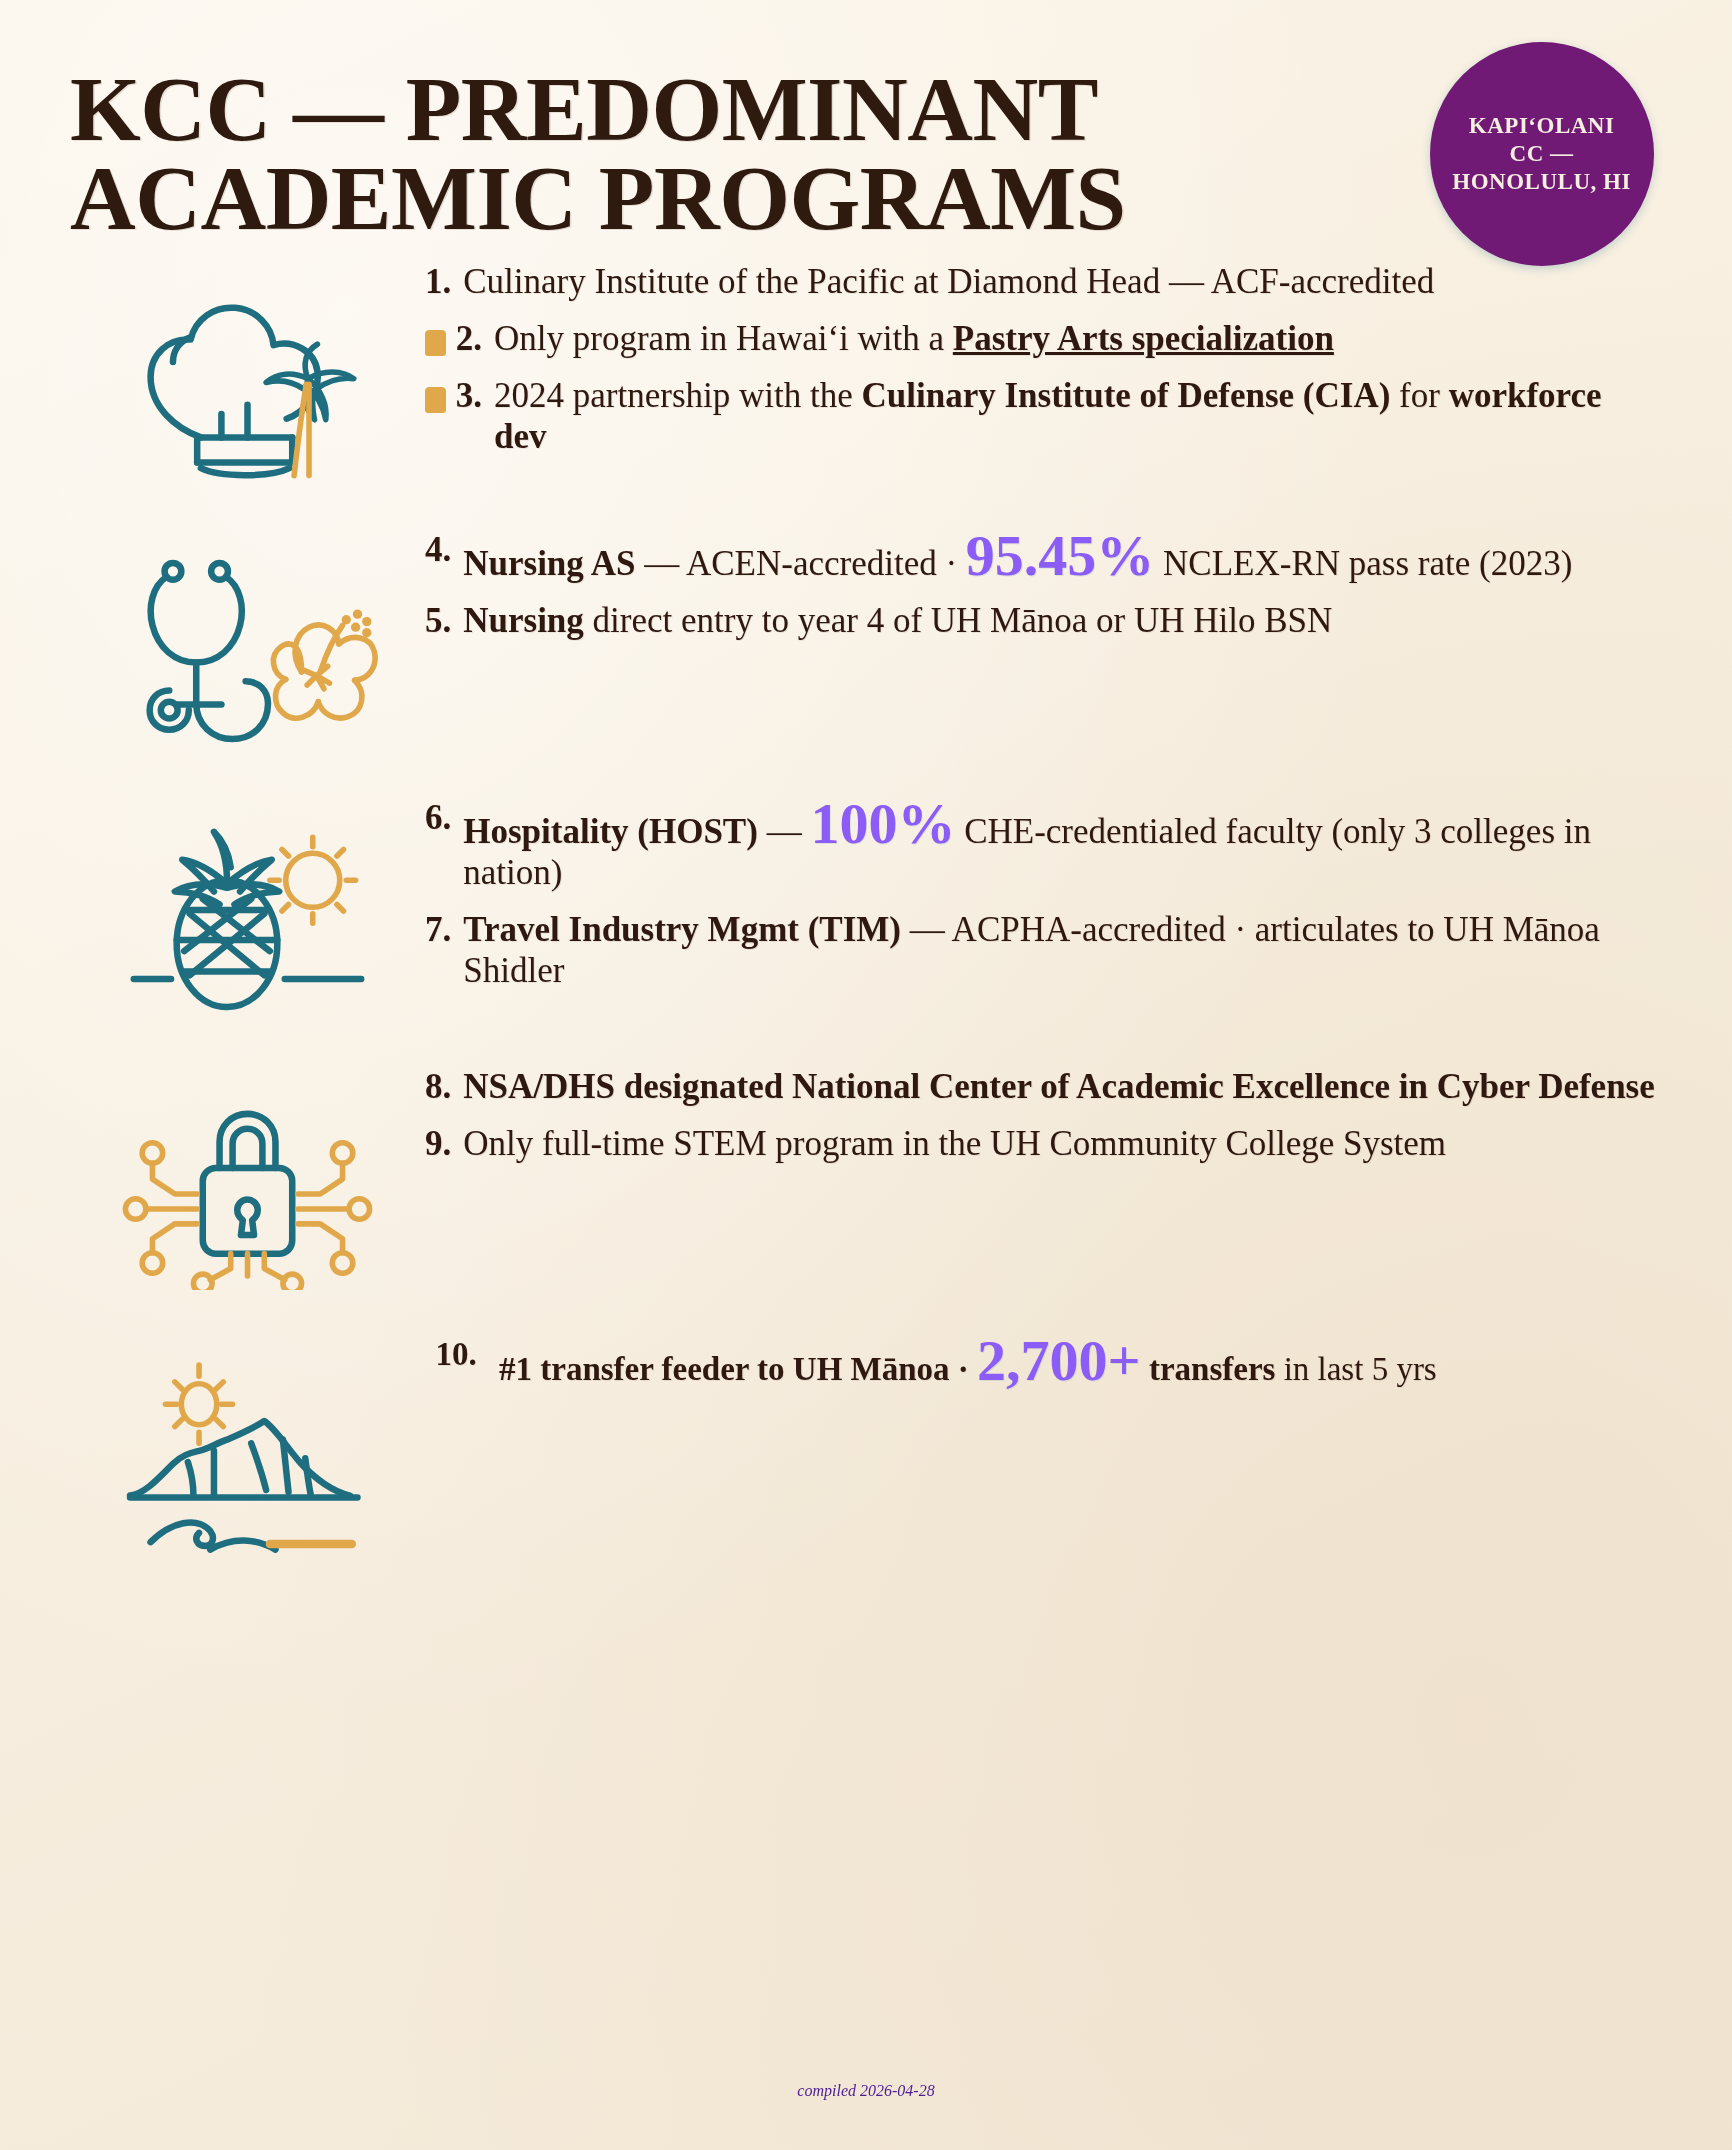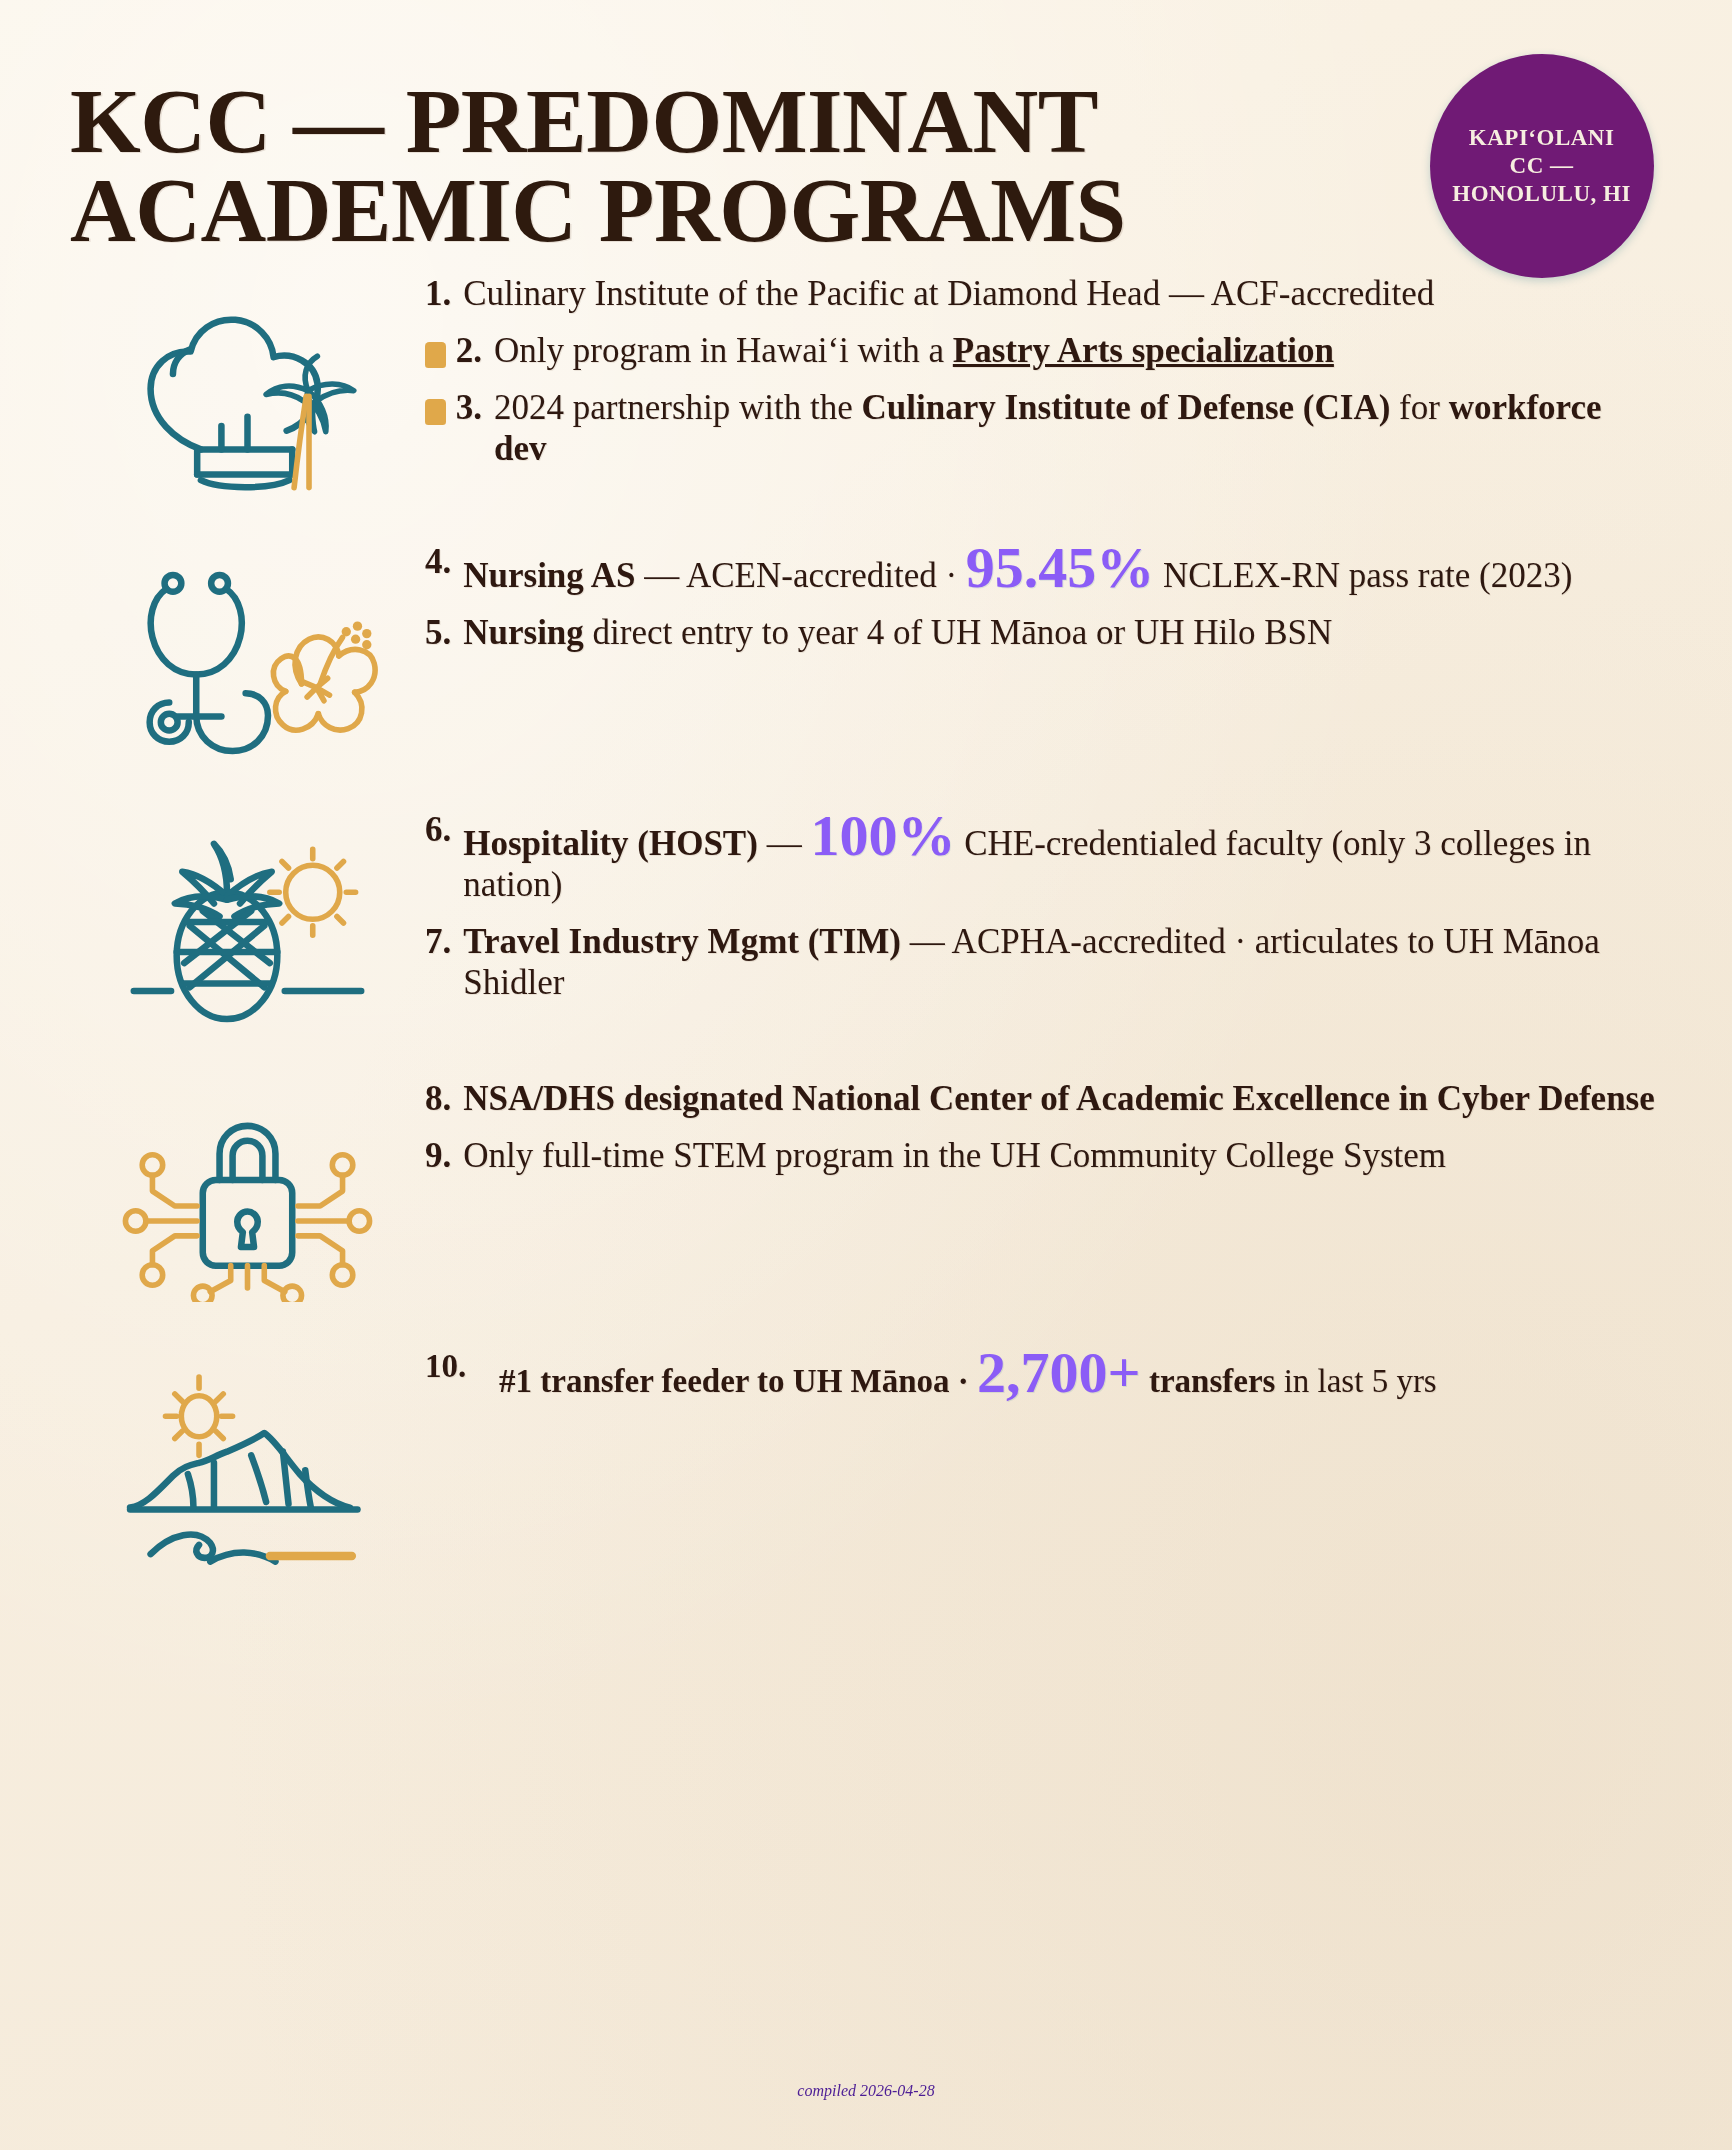--- a/index.html
+++ b/index.html
@@ -12,21 +12,21 @@
     position:relative;
   }
   .paper-grain{
     position:absolute;inset:0;
     background:
       radial-gradient(ellipse at 20% 15%, rgba(255,255,255,.55), transparent 55%),
       radial-gradient(ellipse at 85% 80%, rgba(228,210,183,.35), transparent 60%),
       linear-gradient(155deg,#FBF4E7 0%,#F7EEDF 45%,#F4E9D8 100%);
     pointer-events:none;
   }
-  .sheet{position:relative;padding:12px 70px;box-sizing:border-box;height:100%;}
+  .sheet{position:relative;padding:0 70px;box-sizing:border-box;height:100%;}
 
   
   .header{position:relative;padding-top:65px;height:243px;box-sizing:border-box;}
   .title{
     font-family:"Liberation Serif", serif;
     font-weight:bold;
     font-size:91px;
     line-height:.98;
     letter-spacing:-0.5px;
     color:#2E1A0E;
@@ -83,21 +83,21 @@
   .num{
     flex:0 0 auto;
     font-weight:bold;
     font-size:35px;
     line-height:1.17;
     color:#2E1810;
     margin-right:12px;
     white-space:nowrap;
     text-shadow:0.9px 0.9px 0 rgba(90,55,30,.10);
   }
-  .num.wide{min-width:62px;text-align:left;}
+  .num.wide{min-width:62px;text-align:center;}
   .body{
     font-size:35px;
     line-height:1.17;
     color:#2E1810;
     text-shadow:0.9px 0.9px 0 rgba(90,55,30,.10);
   }
   .big{
     color:#8b5cf6;
     font-weight:bold;
     font-size:58px;

